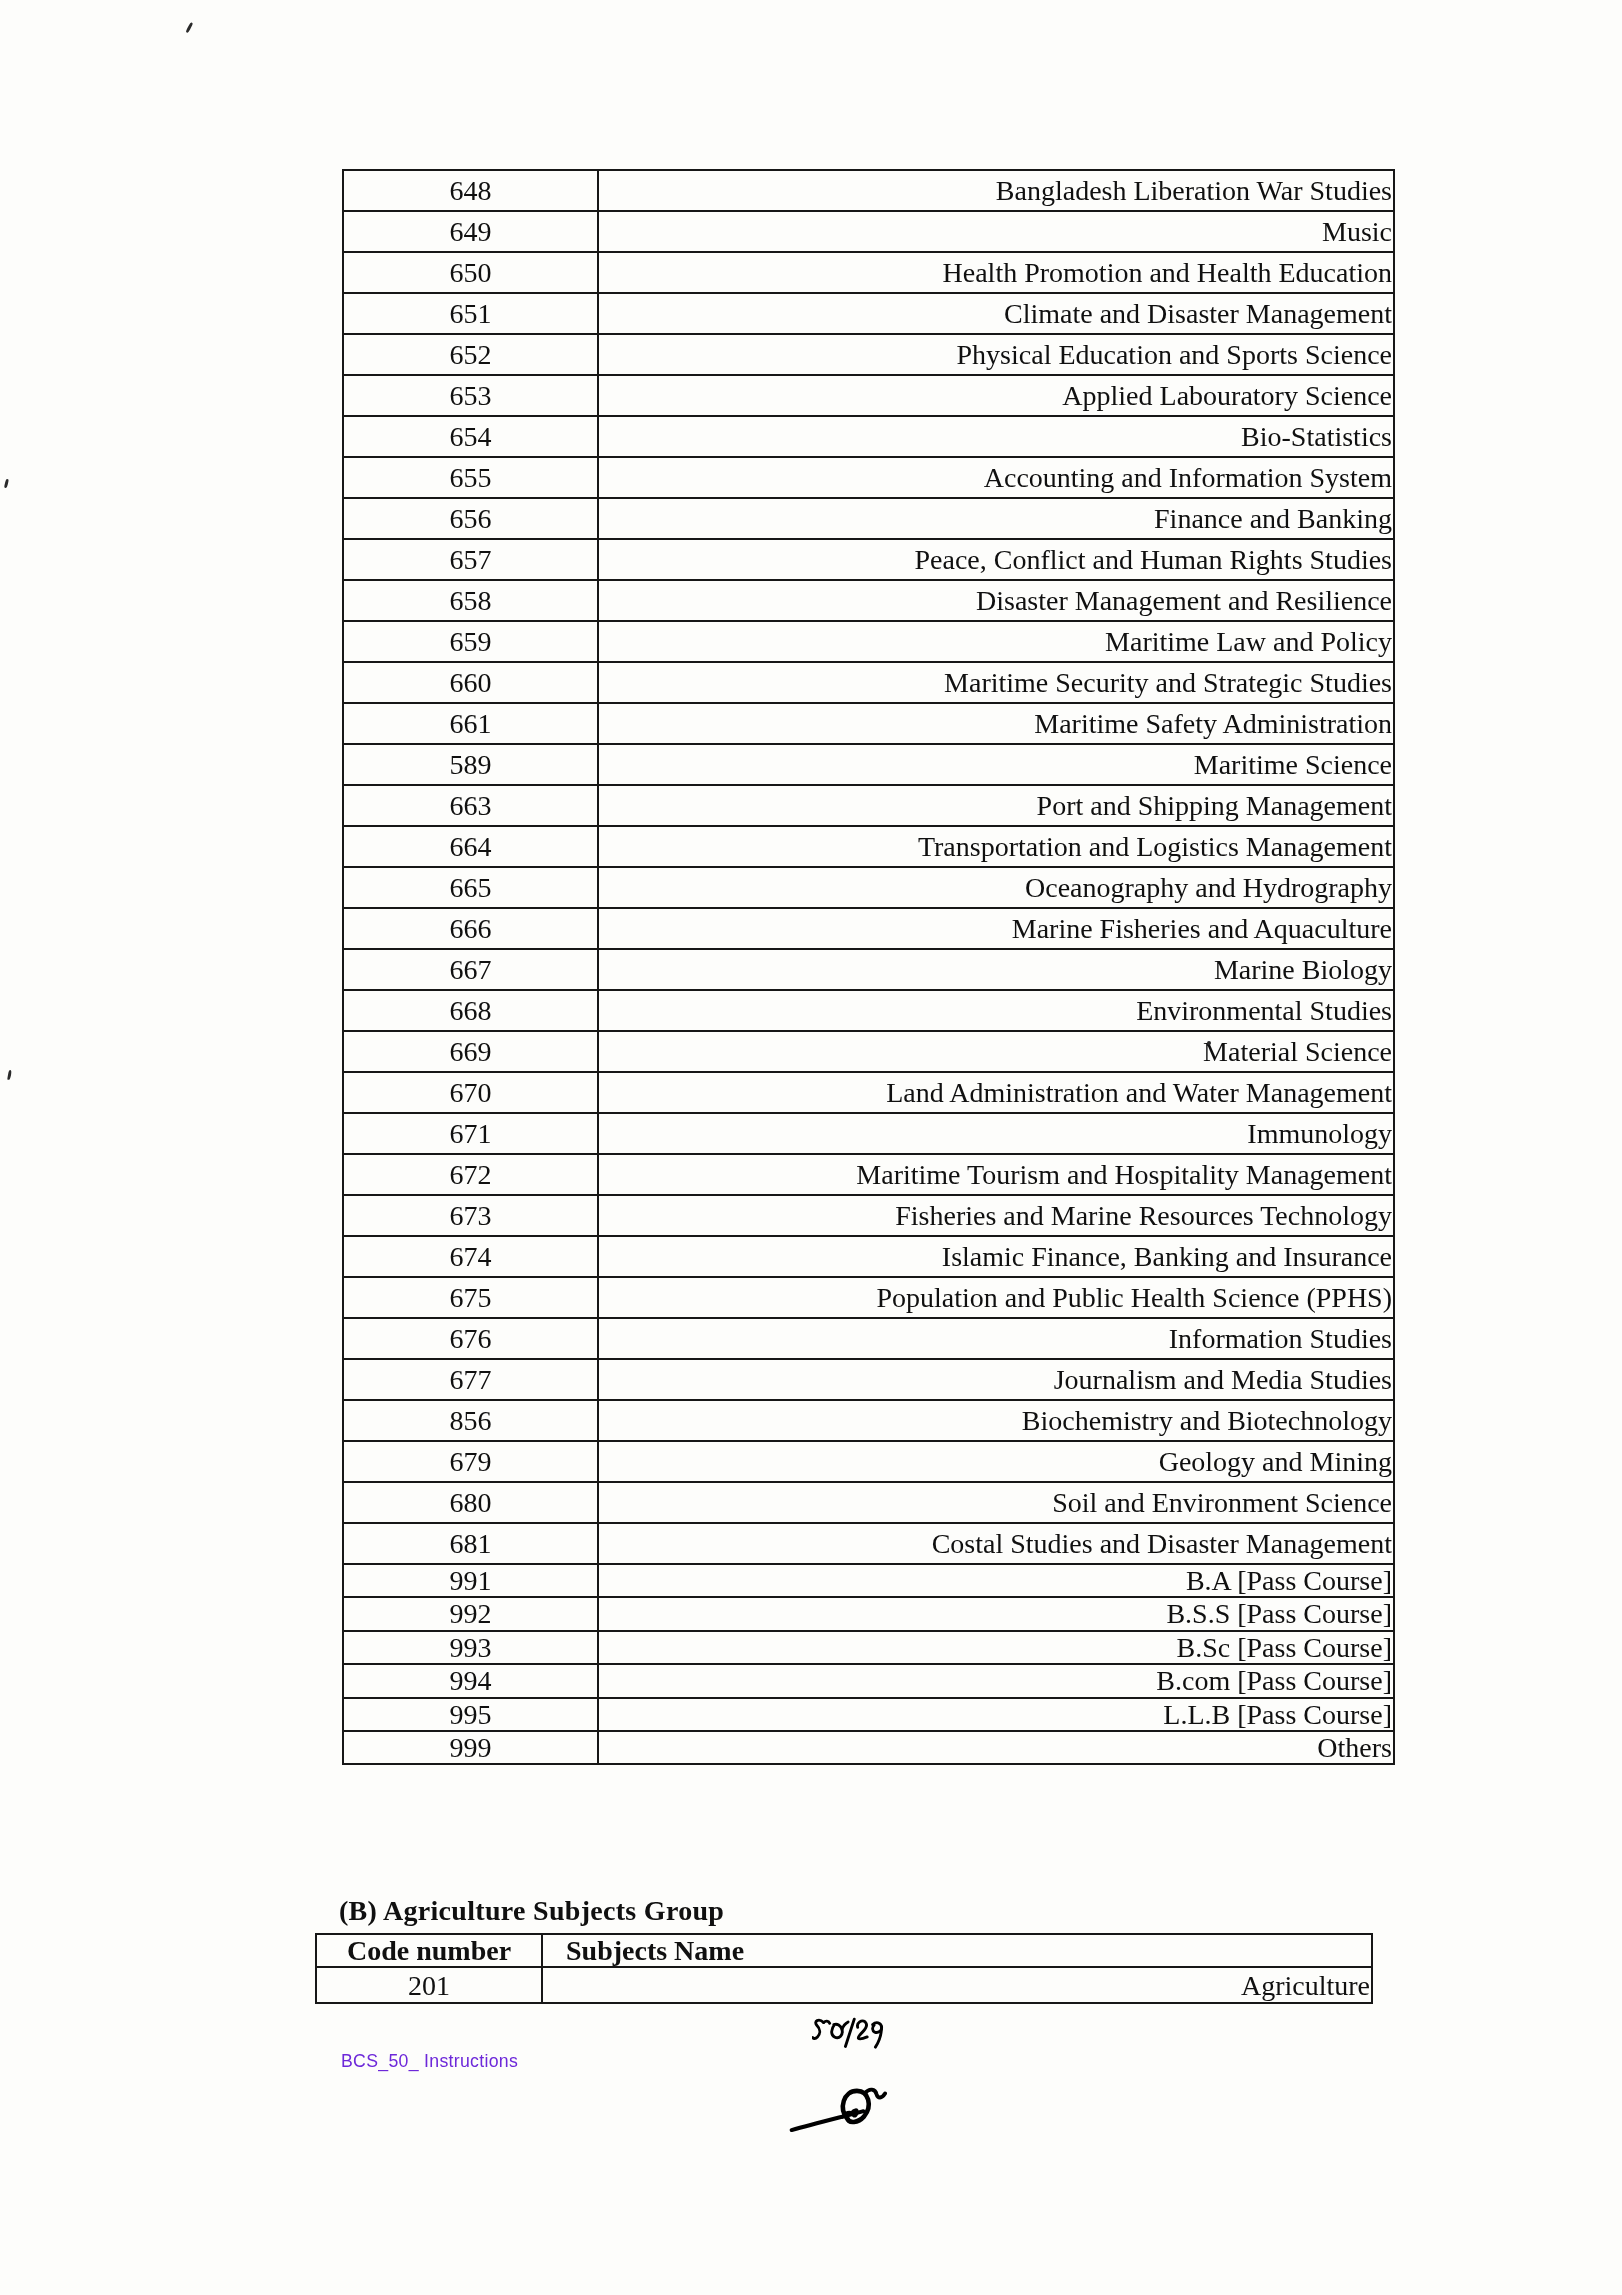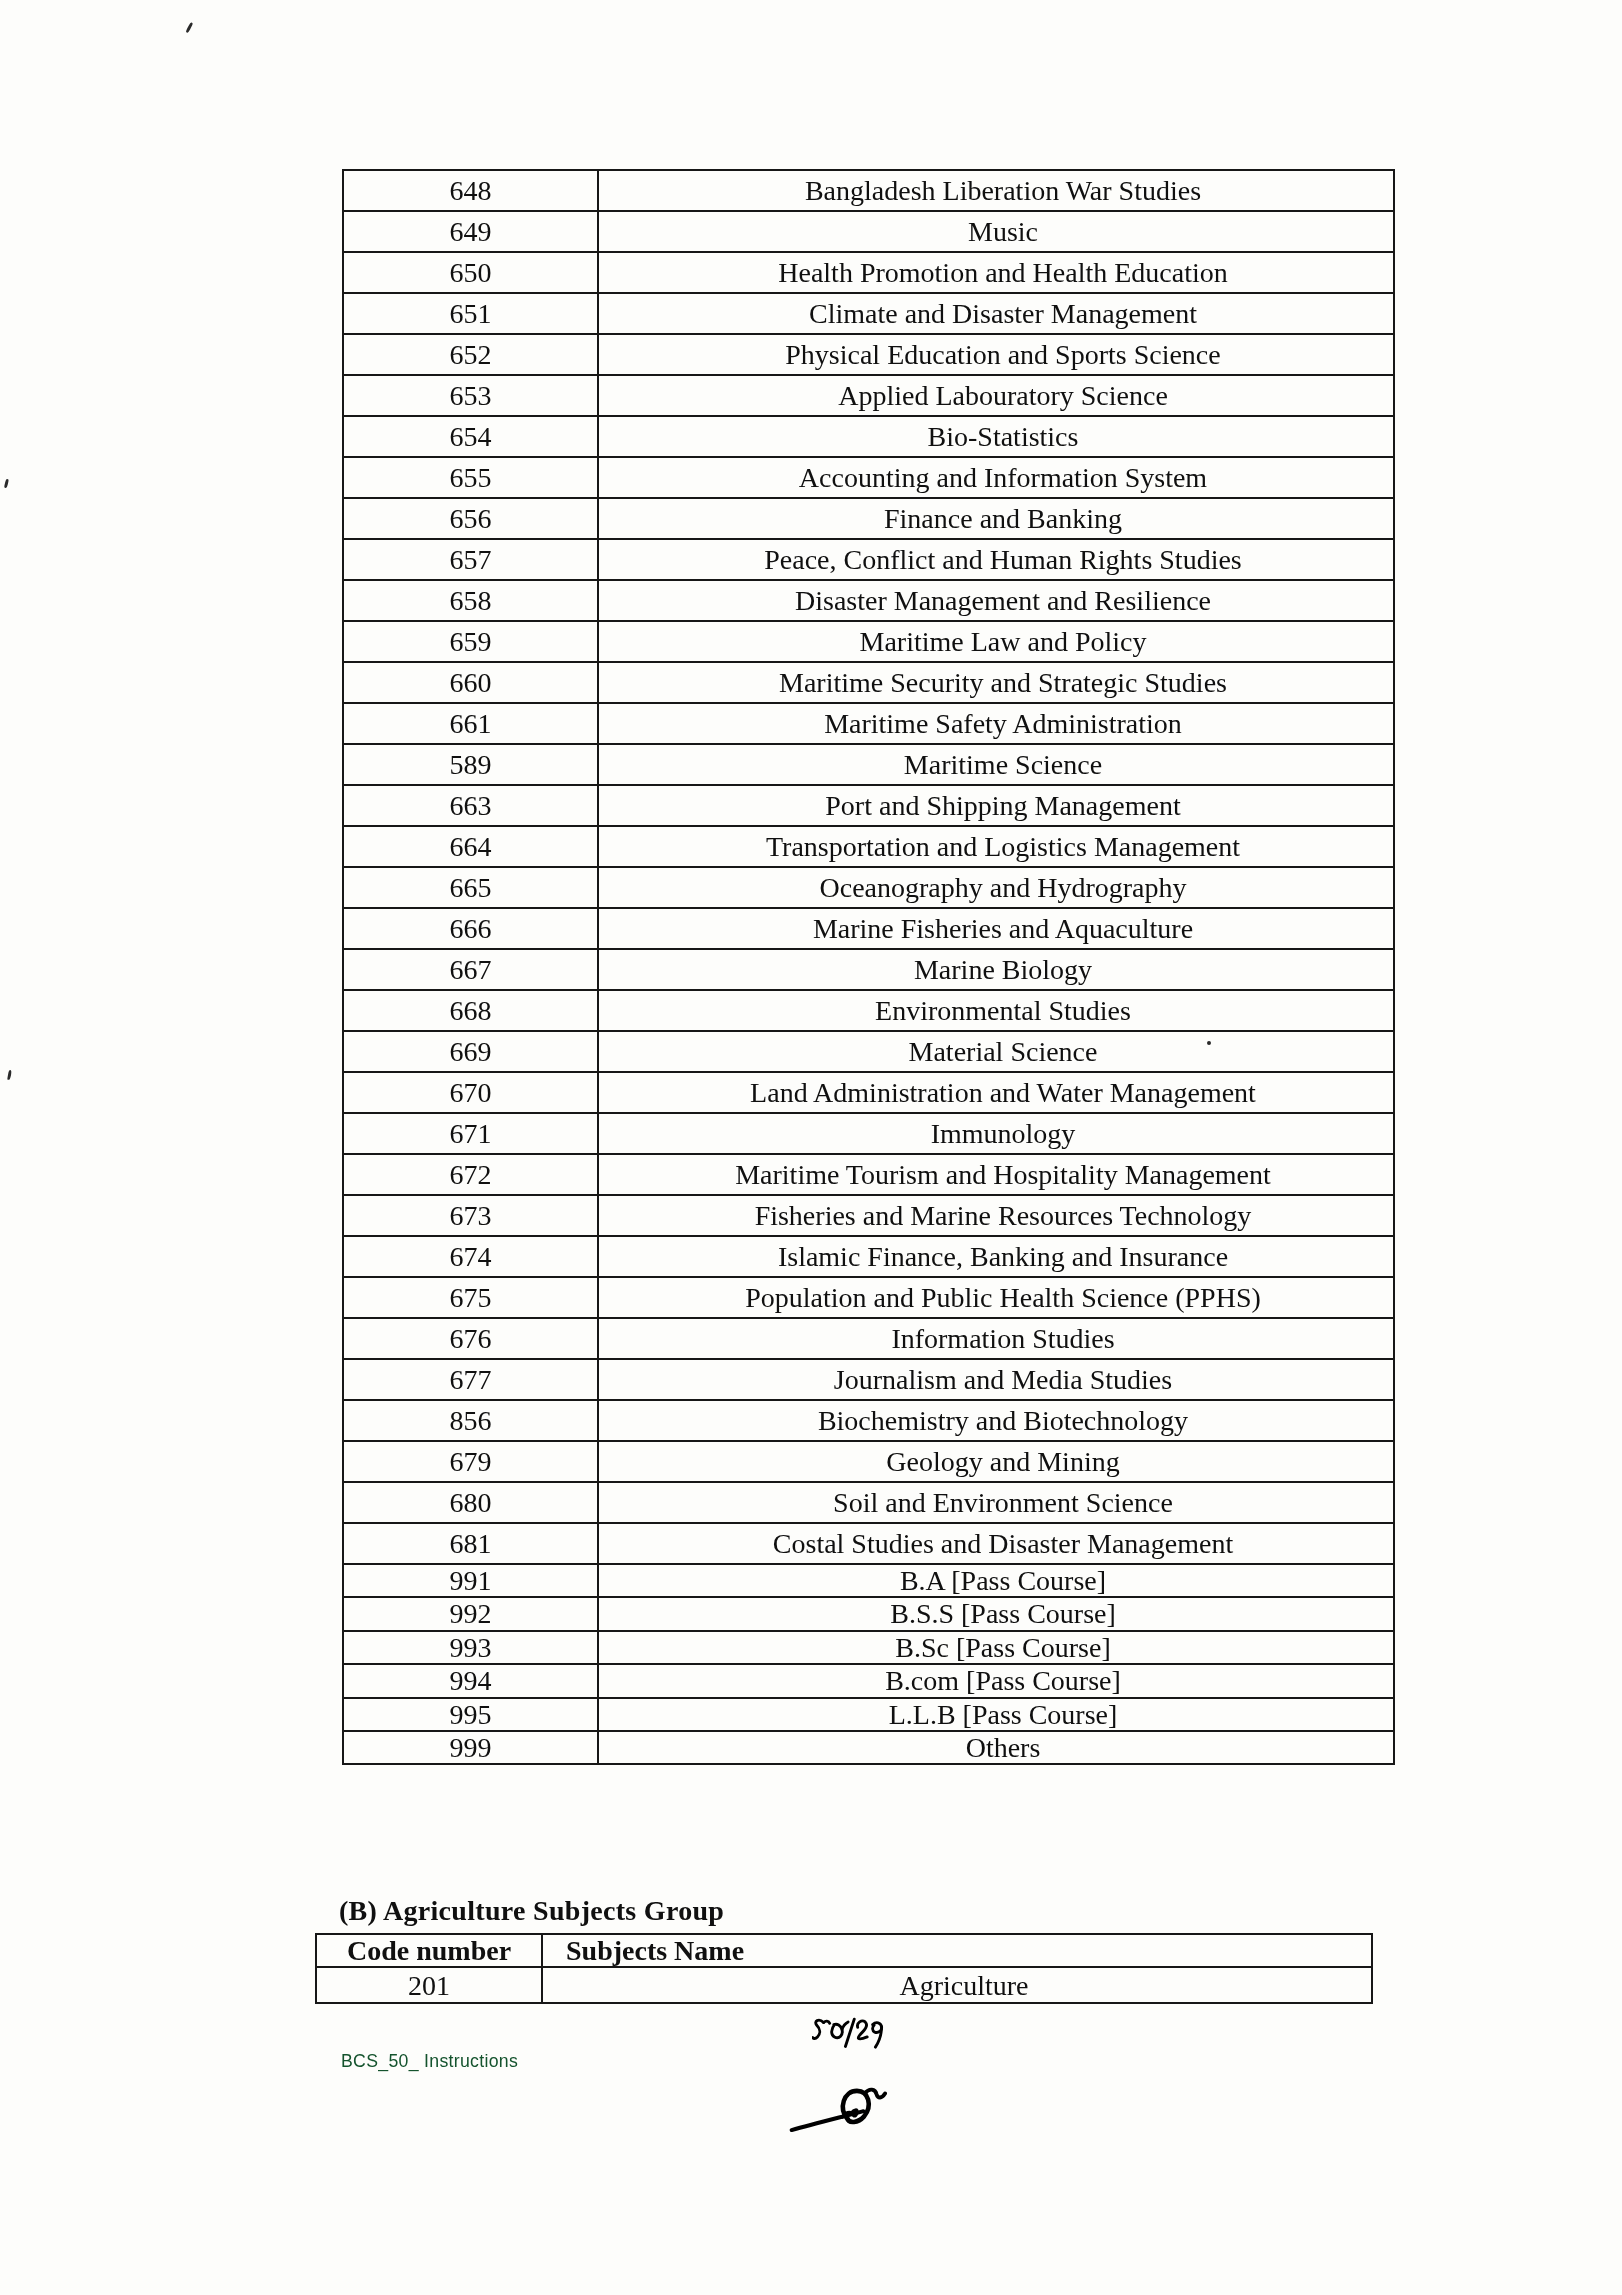--- a/index.html
+++ b/index.html
@@ -20,21 +20,21 @@
   .subjects-table td{
     border:2px solid #171717;
     font-size:28px;
     line-height:1.05;
     overflow:hidden;
     white-space:nowrap;
   }
   .subjects-table tr{height:41px;}
   .subjects-table tr.short{height:32px;}
   .code-cell{text-align:center;}
-  .name-cell{text-align:center;padding-left:15px;}
+  .name-cell{text-align:right;padding-left:15px;}
   
   .group-heading{
     position:absolute;left:323px;top:1879px;margin:16px;
     font-size:28px;font-weight:bold;letter-spacing:0.3px;
     white-space:nowrap;
   }
   
   .agri-table{
     position:absolute;left:315px;top:1933px;width:1058px;
     border:2.6px solid #141414;
@@ -48,21 +48,21 @@
   .agri-table th.code-cell{font-weight:bold;text-align:center;}
   .agri-table th.name-cell{font-weight:bold;text-align:left;padding-left:23px;}
   
   .handwritten{position:absolute;left:812px;top:2015px;width:75px;height:37px;}
   .signature{position:absolute;left:789px;top:2083px;width:98px;height:55px;}
   .handwritten svg,.signature svg{display:block;width:100%;height:100%;}
   
   .footer-label{
     position:absolute;left:341px;top:2051px;
     font-family:"Liberation Sans", sans-serif;
-    font-size:17.7px;color:#14532d;letter-spacing:0.3px;
+    font-size:17.7px;color:#6d28d9;letter-spacing:0.3px;
     white-space:nowrap;
   }
   
   .artifact{position:absolute;background:#2a2a2a;border-radius:40%;}
   .artifact.tick-top{left:188px;top:22px;width:2.6px;height:10.5px;transform:rotate(28deg);}
   .artifact.tick-mid{left:5.2px;top:479px;width:2.6px;height:8.5px;transform:rotate(14deg);}
   .artifact.comma-left{left:7.9px;top:1070px;width:3.3px;height:9.8px;transform:rotate(10deg);border-radius:50% 50% 60% 20%;}
   .artifact.dot-right{left:1207px;top:1041px;width:3.9px;height:3.9px;border-radius:50%;}
 </style>
 </head>

